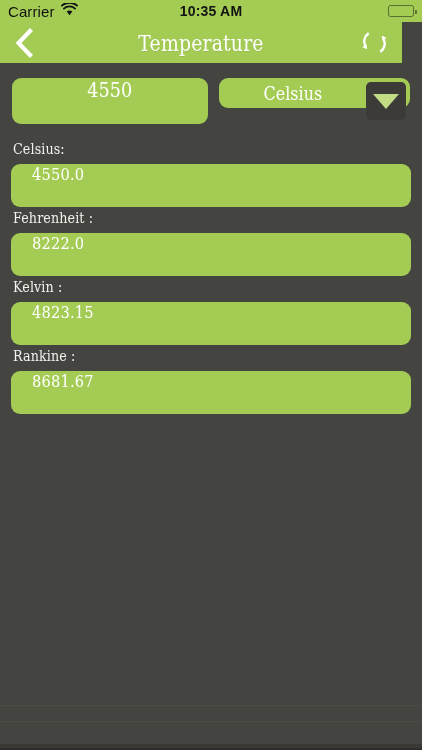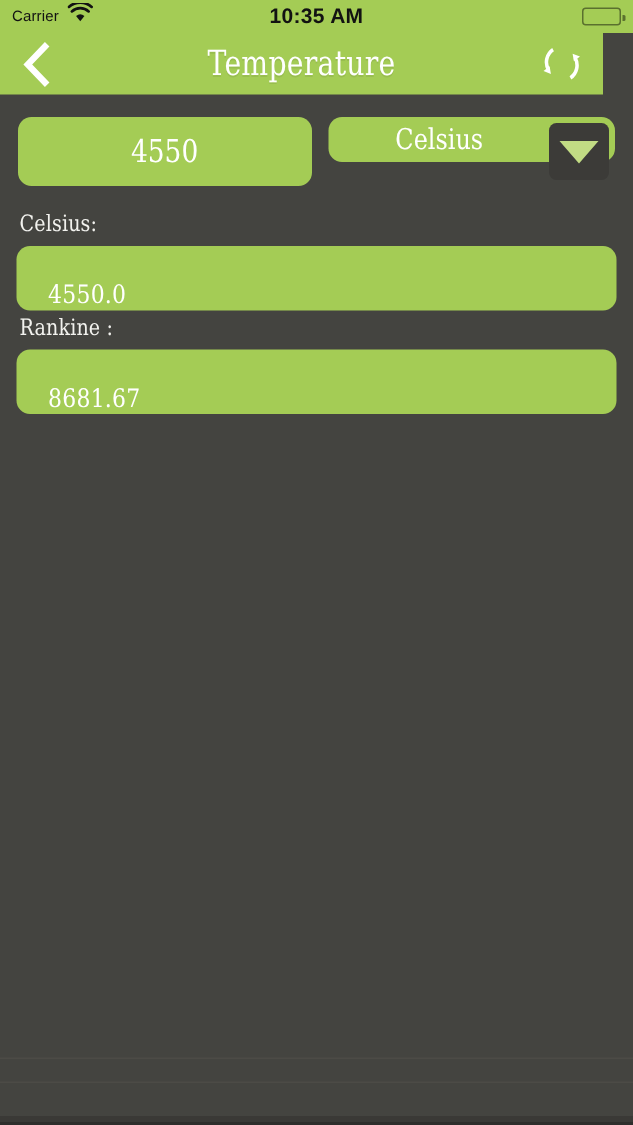--- a/index.html
+++ b/index.html
@@ -18,21 +18,21 @@
   
   .statusbar {
     position:absolute; top:0; left:0;
     width:422px; height:22px;
     background:#A4CC55;
     display:flex; align-items:center;
     padding:0 8px;
     font-family:"Liberation Sans", sans-serif;
   }
   .sb-left { display:flex; align-items:center; gap:6px; flex:1; }
-  .sb-carrier { font-size:10px; color:#121212; letter-spacing:0.1px; }
+  .sb-carrier { font-size:15px; color:#121212; letter-spacing:0.1px; }
   .sb-center { flex:0 0 auto; }
   .sb-time { font-size:14px; color:#121212; font-weight:600; letter-spacing:0.2px; }
   .sb-right { flex:1; display:flex; align-items:center; justify-content:flex-end; }
   .wifi { display:block; }
   .battery {
     position:relative;
     width:26px; height:12px;
     border:1px solid rgba(0,0,0,0.45);
     border-radius:2.5px;
     padding:1.5px;
@@ -77,21 +77,21 @@
     position:absolute; top:78px; left:0;
     width:422px; height:48px;
     display:flex;
     padding:0 12px;
     gap:11px;
   }
   .value-input {
     width:196px; height:46px;
     background:#A4CC55;
     border-radius:9px;
-    display:flex; align-items:center; justify-content:center;
+    display:flex; justify-content:center;
     color:#FFFFFF;
     font-size:21px;
     font-family:"DejaVu Serif", serif;
     transform-origin:center;
   }
   .value-input span { transform:scaleX(0.84); display:block; }
 
   .unit-select {
     position:relative;
     flex:1; height:30px;
@@ -136,21 +136,21 @@
     letter-spacing:0.1px;
     margin:0 0 6px 2px;
     transform:scaleX(0.85);
     transform-origin:left center;
     display:block;
   }
   .row-field {
     height:43px;
     background:#A4CC55;
     border-radius:9px;
-    display:flex; align-items:flex-end;
+    display:flex; align-items:flex-start;
     padding-left:21px;
   }
   .row-value {
     color:#FFFFFF;
     font-size:17px;
     font-family:"DejaVu Serif", serif;
     letter-spacing:0.2px;
     transform:scaleX(0.86);
     transform-origin:left center;
     display:block;
@@ -232,21 +232,33 @@
 
   <div class="rows">
 
     <div class="row">
       <span class="row-label">Celsius:</span>
       <div class="row-field">
         <span class="row-value">4550.0</span>
       </div>
     </div>
 
-
+    <div class="row">
+      <span class="row-label">Fehrenheit :</span>
+      <div class="row-field">
+        <span class="row-value">8222.0</span>
+      </div>
+    </div>
+
+    <div class="row">
+      <span class="row-label">Kelvin :</span>
+      <div class="row-field">
+        <span class="row-value">4823.15</span>
+      </div>
+    </div>
 
     <div class="row">
       <span class="row-label">Rankine :</span>
       <div class="row-field">
         <span class="row-value">8681.67</span>
       </div>
     </div>
 
   </div>
 

